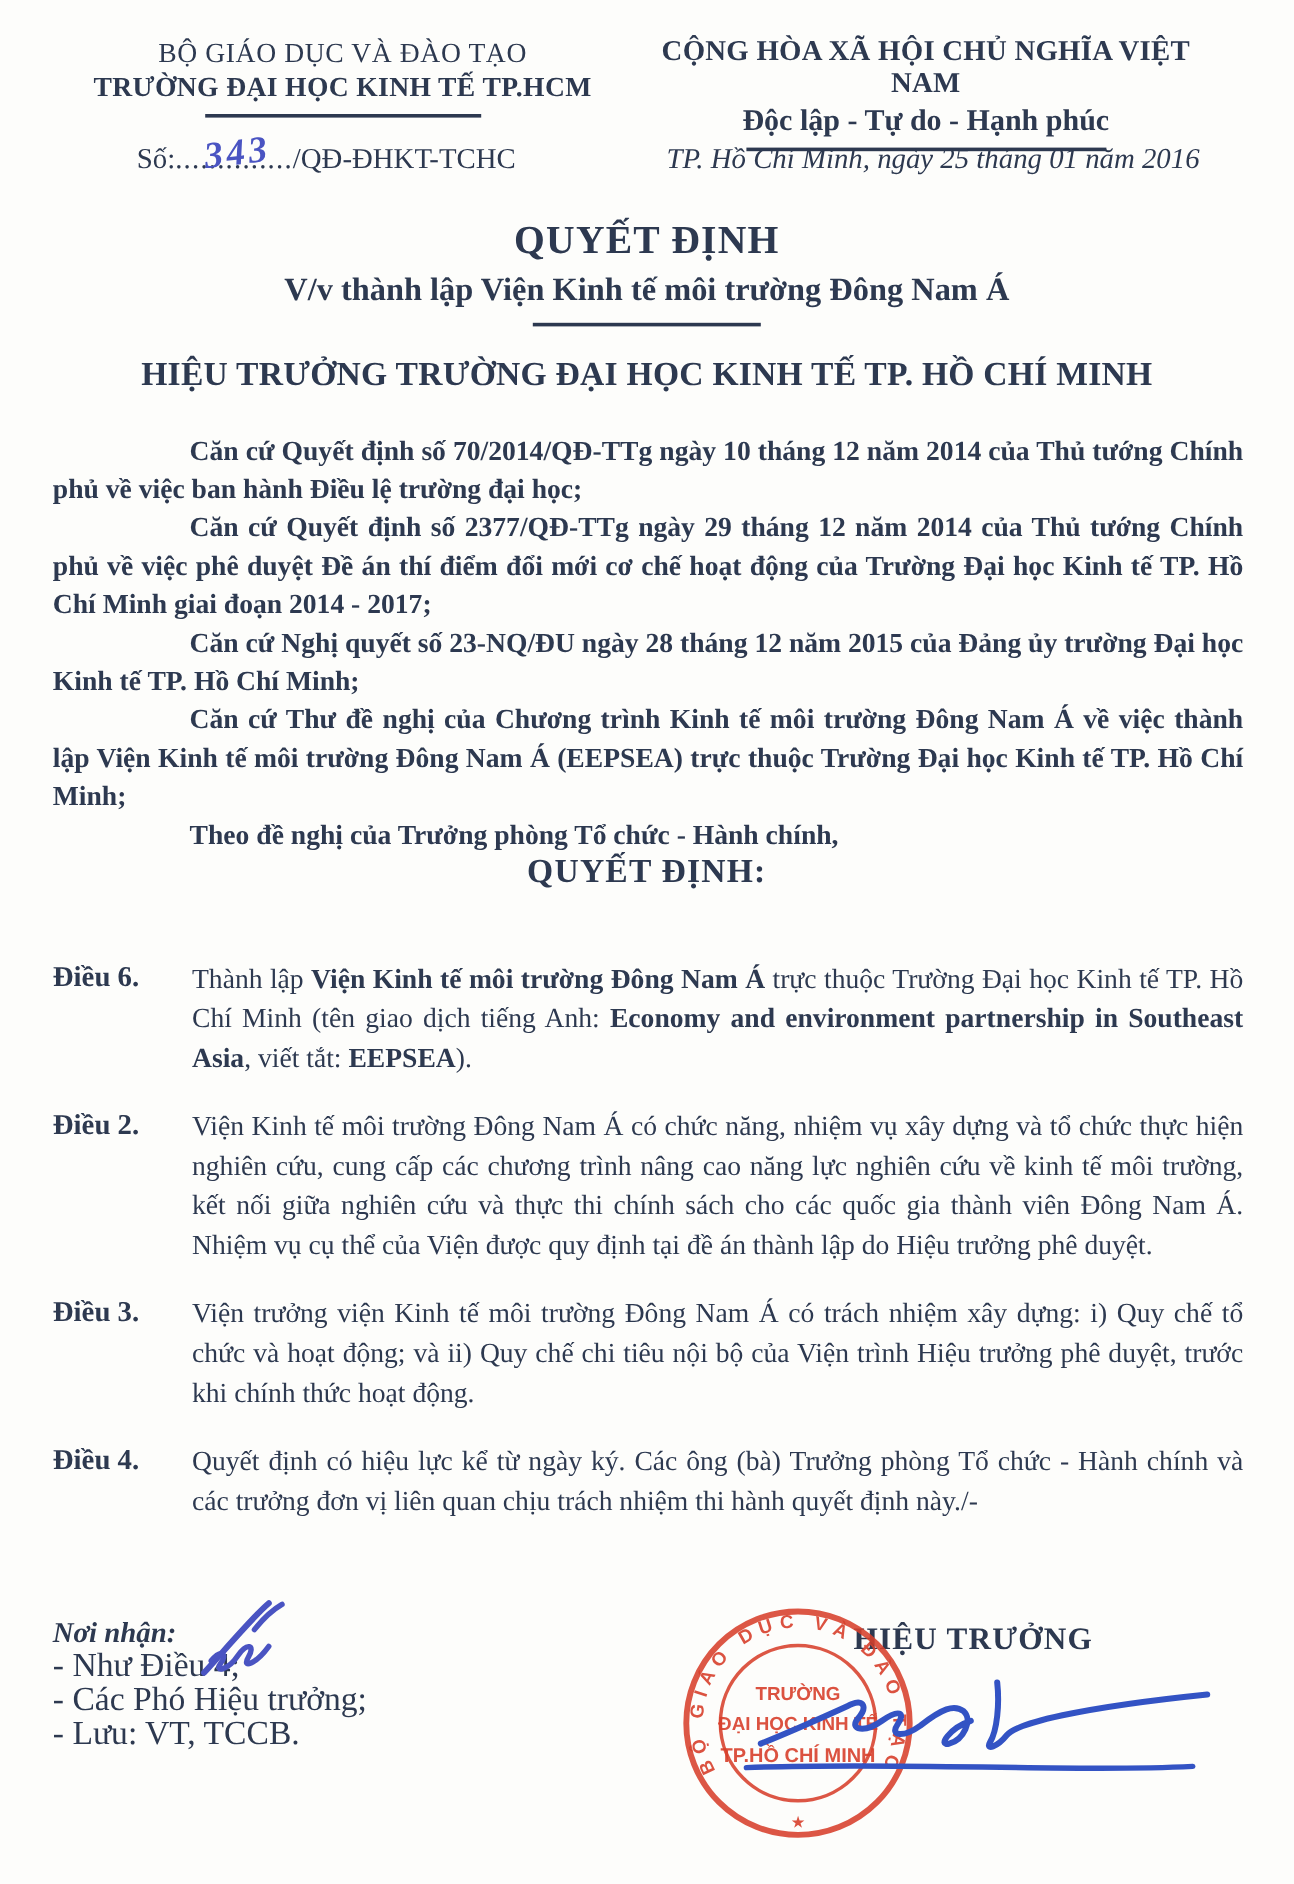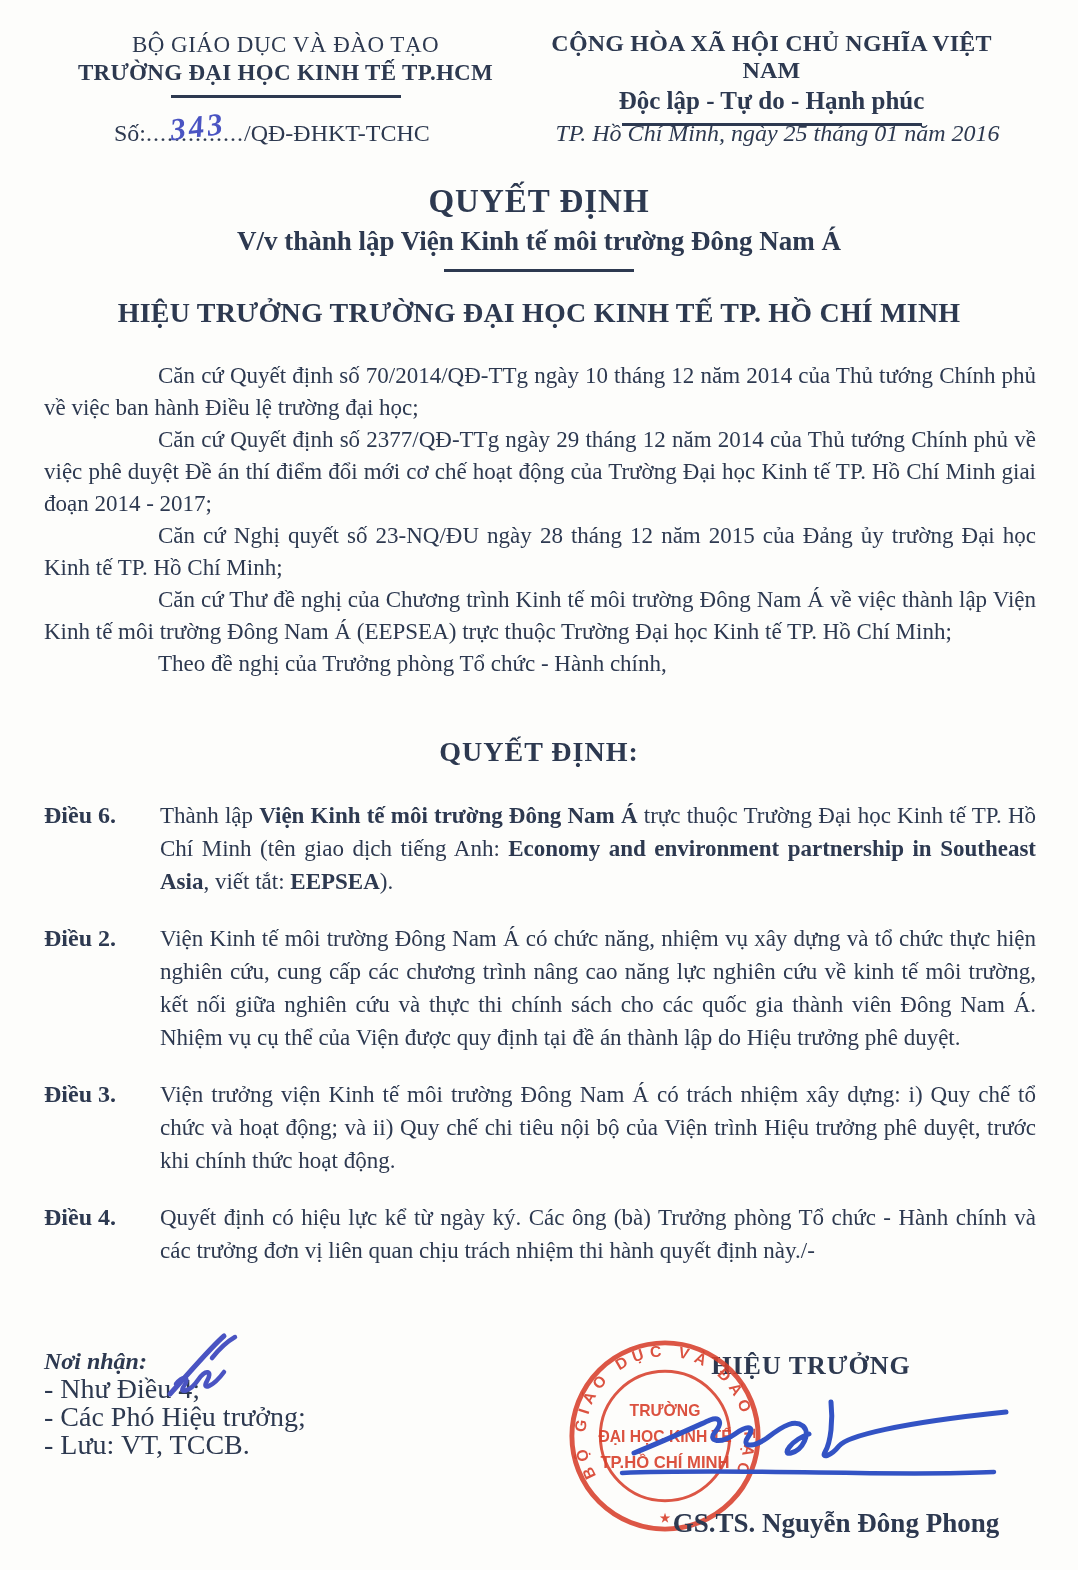--- a/index.html
+++ b/index.html
@@ -38,24 +38,24 @@
   
   .title-block { position:absolute; left:0; right:0; top:183px; text-align:center; }
   .title-main { font-size:33px; font-weight:bold; letter-spacing:1px; }
   .title-sub  { font-size:27px; font-weight:bold; margin-top:6px; }
   .title-rule { width:190px; height:3px; background:#2d3950; margin:12px auto 0; }
 
   .issuer { position:absolute; left:0; right:0; top:297px; text-align:center;
             font-size:28px; font-weight:bold; letter-spacing:.2px; }
 
   
-  .preamble { position:absolute; left:44px; top:360px; width:992px; }
+  .preamble { position:absolute; left:44px; top:360px; width:992px;font-weight:bold; }
   .preamble p { font-size:23px; line-height:32px; text-align:justify; text-indent:114px; }
 
-  .decision-heading { position:absolute; left:0; right:0; top:736px; text-align:center;
+  .decision-heading { position:absolute; left:0; right:0; top:711px; text-align:center;
                       font-size:28px; font-weight:bold; letter-spacing:1px; }
 
   
   .articles { position:absolute; left:44px; top:799px; width:992px; }
   .article { display:flex; margin-bottom:24px; }
   .article-label { flex:none; width:116px; font-weight:bold; font-size:24px; line-height:33px; }
   .article-body  { flex:1; font-size:23px; line-height:33px; text-align:justify; }
 
   
   .footer { position:absolute; left:0; top:1336px; width:1078px; height:234px; }
@@ -184,17 +184,16 @@
       <path stroke-width="5" d="M 40,64 C 70,52 96,40 116,31
         C 126,27 129,34 121,43 C 113,53 127,55 141,45
         C 155,35 161,38 154,48 C 147,58 159,59 173,49
         C 191,35 201,31 209,37 C 217,44 209,61 197,64
         C 187,67 197,51 215,45"></path>
       <path stroke-width="5" d="M 237,13 C 239,31 237,53 231,63
         C 227,70 237,67 245,57 C 253,47 305,34 412,23"></path>
       <path stroke-width="4.5" d="M 28,84 C 150,79 300,88 400,83"></path>
     </svg>
 
-    <div class="signer-name">GS.TS. Nguyễn Đông Phong</div>
 
   </div>
 
 </div>
 
 </body></html>

